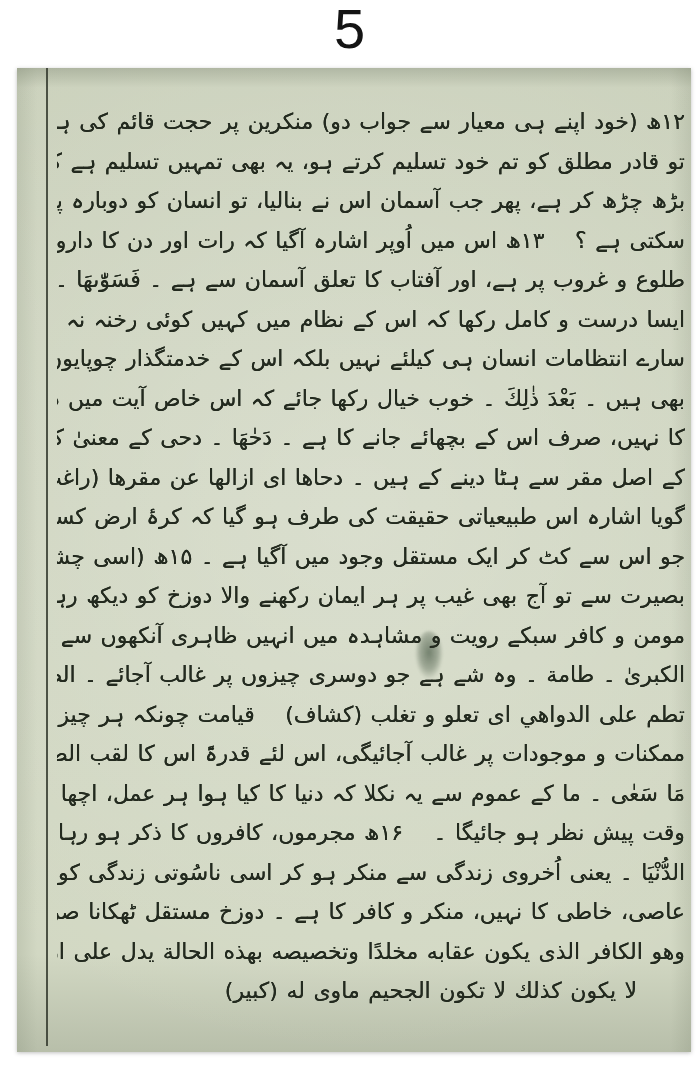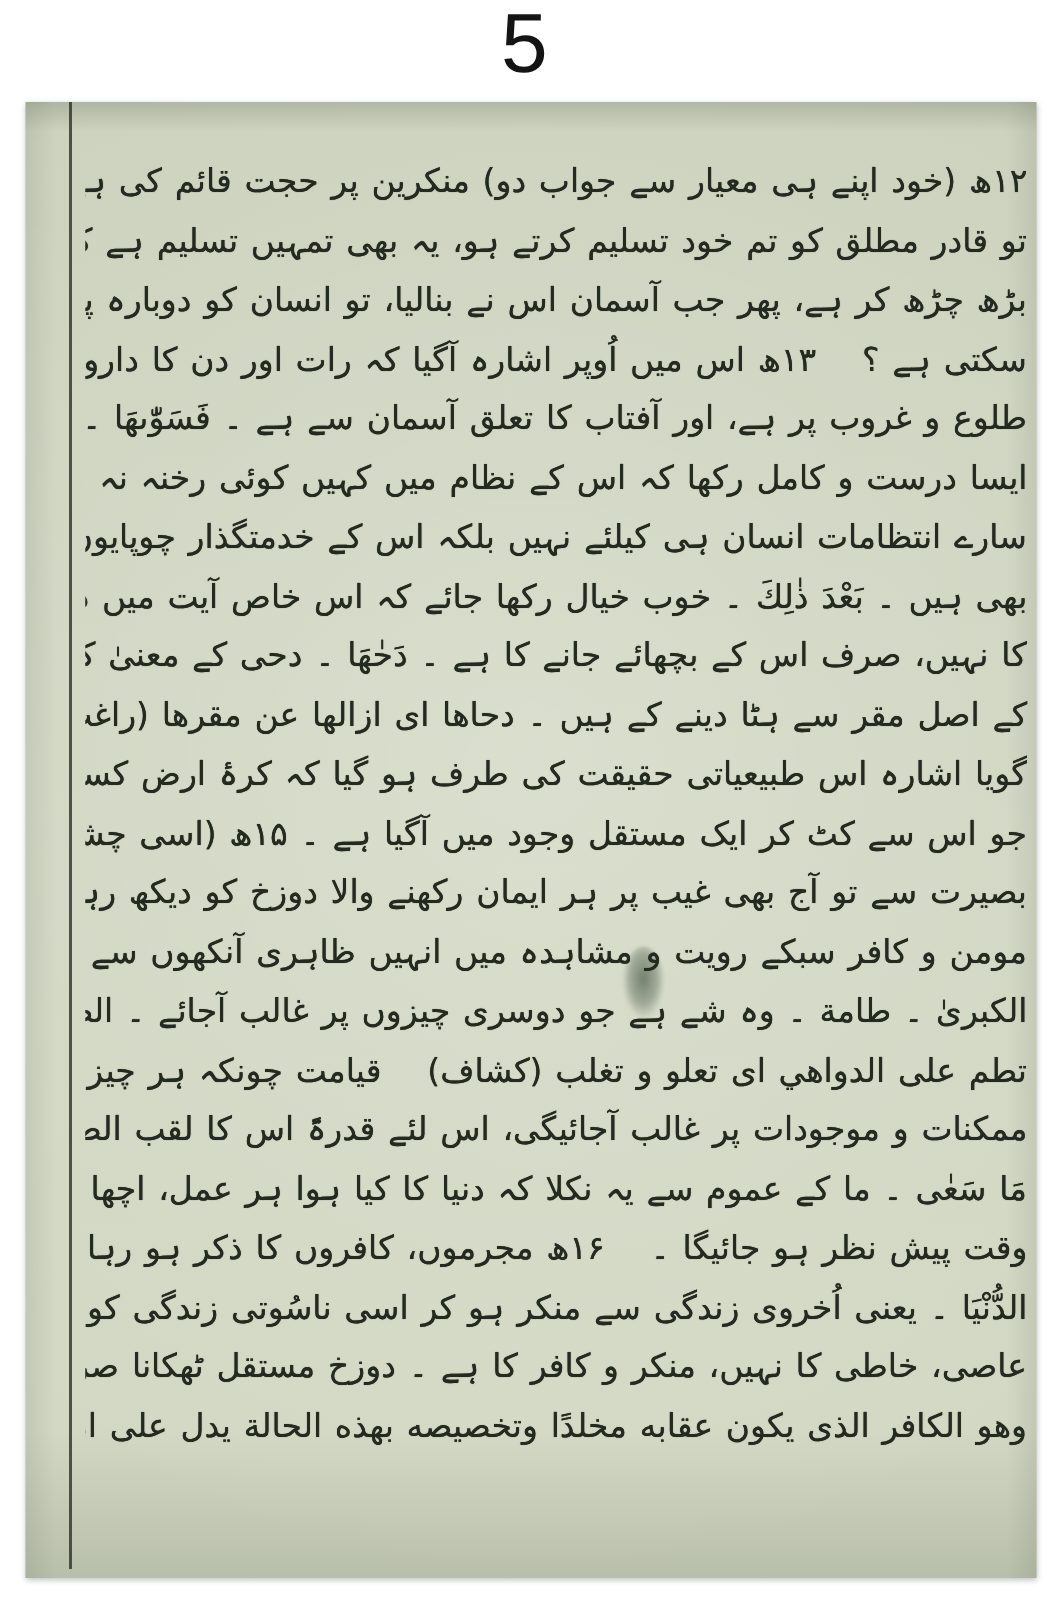--- a/index.html
+++ b/index.html
@@ -110,14 +110,15 @@
     <div class="text-line">بصیرت سے تو آج بھی غیب پر ہر ایمان رکھنے والا دوزخ کو دیکھ رہا ہے آخرت میں وہ</div>
     <div class="text-line">مومن و کافر سبکے رویت و مشاہدہ میں انہیں ظاہری آنکھوں سے آجائے گی ۔　 الطامة</div>
     <div class="text-line">الکبریٰ ۔ طامة ۔ وہ شے ہے جو دوسری چیزوں پر غالب آجائے ۔ الطامة الداهية التي</div>
     <div class="text-line">تطم علی الدواهي ای تعلو و تغلب (کشاف)　 قیامت چونکہ ہر چیز کی حالت بدل دیگی، اور سارے</div>
     <div class="text-line">ممکنات و موجودات پر غالب آجائیگی، اس لئے قدرۃً اس کا لقب الطامة الکبریٰ قرار پایا ۔</div>
     <div class="text-line">مَا سَعٰی ۔ ما کے عموم سے یہ نکلا کہ دنیا کا کیا ہوا ہر عمل، اچھا ہو یا بُرا، بڑا ہو یا چھوٹا، اس</div>
     <div class="text-line">وقت پیش نظر ہو جائیگا ۔　 ۱۶ھ مجرموں، کافروں کا ذکر ہو رہا ہے ۔　 وَاٰثَرَ الْحَیٰوةَ</div>
     <div class="text-line">الدُّنْیَا ۔ یعنی اُخروی زندگی سے منکر ہو کر اسی ناسُوتی زندگی کو سب کچھ سمجھ لیا ۔　 ذکر یہاں</div>
     <div class="text-line">عاصی، خاطی کا نہیں، منکر و کافر کا ہے ۔ دوزخ مستقل ٹھکانا صرف اسی کا ہو سکتا ہے ۔</div>
     <div class="text-line">وهو الكافر الذی یكون عقابه مخلدًا وتخصیصه بهذه الحالة یدل علی ان الفاسق الذی</div>
+    <div class="text-line centered">لا یكون كذلك لا تكون الجحیم ماوی له (كبیر)</div>
   </div>
 </div>
 
 </body></html>

